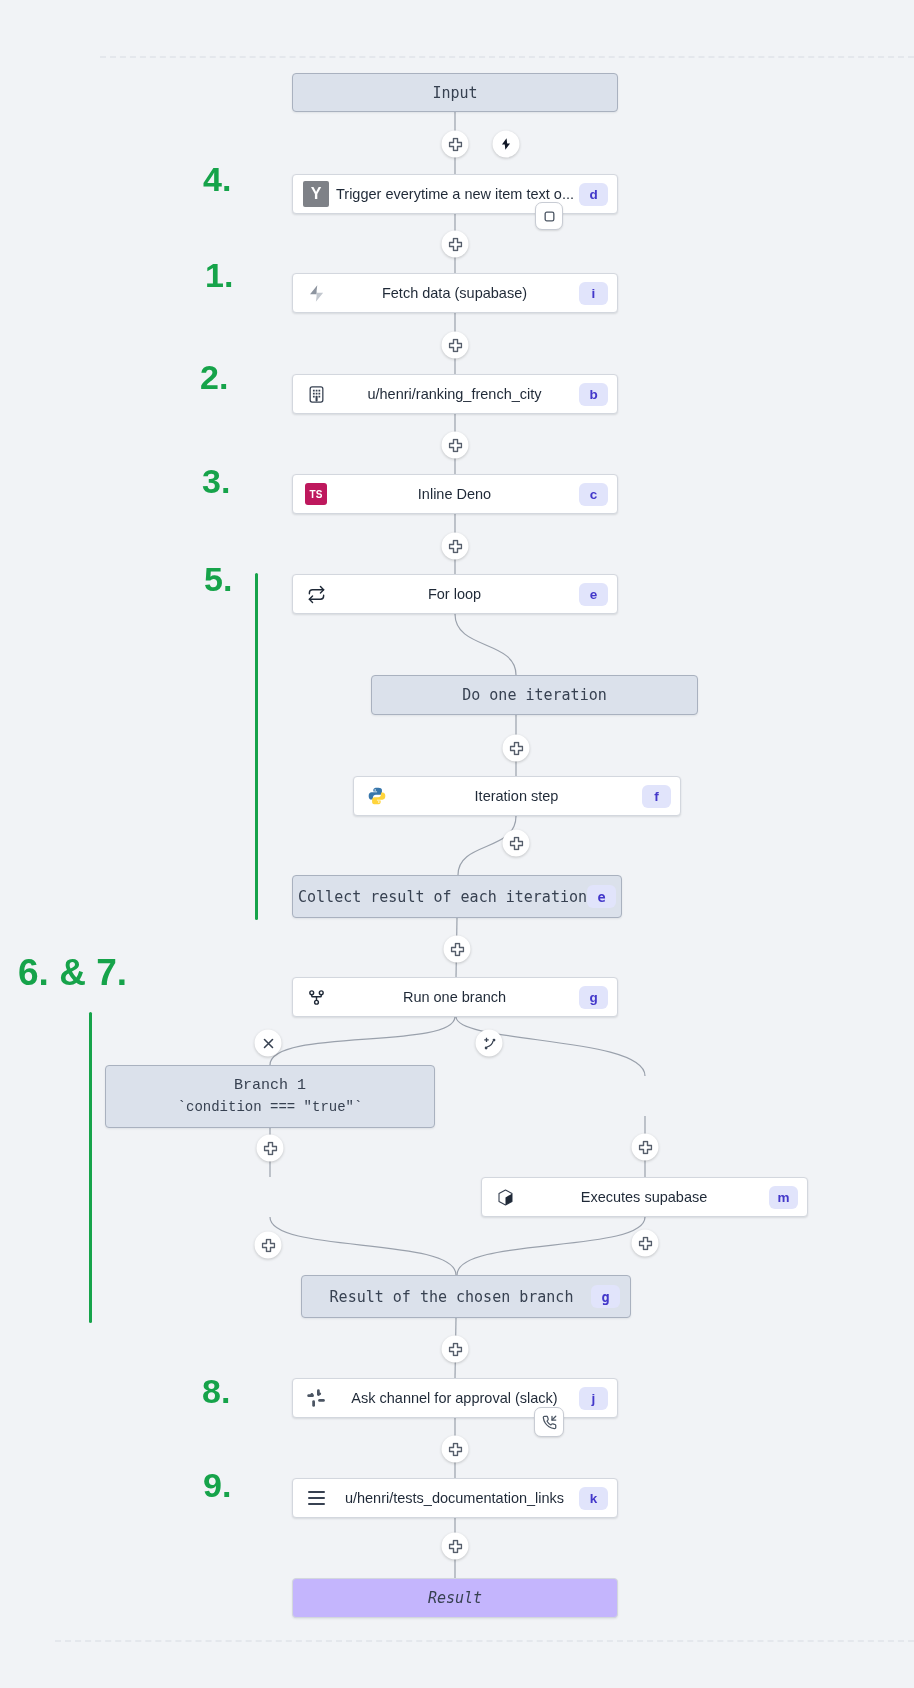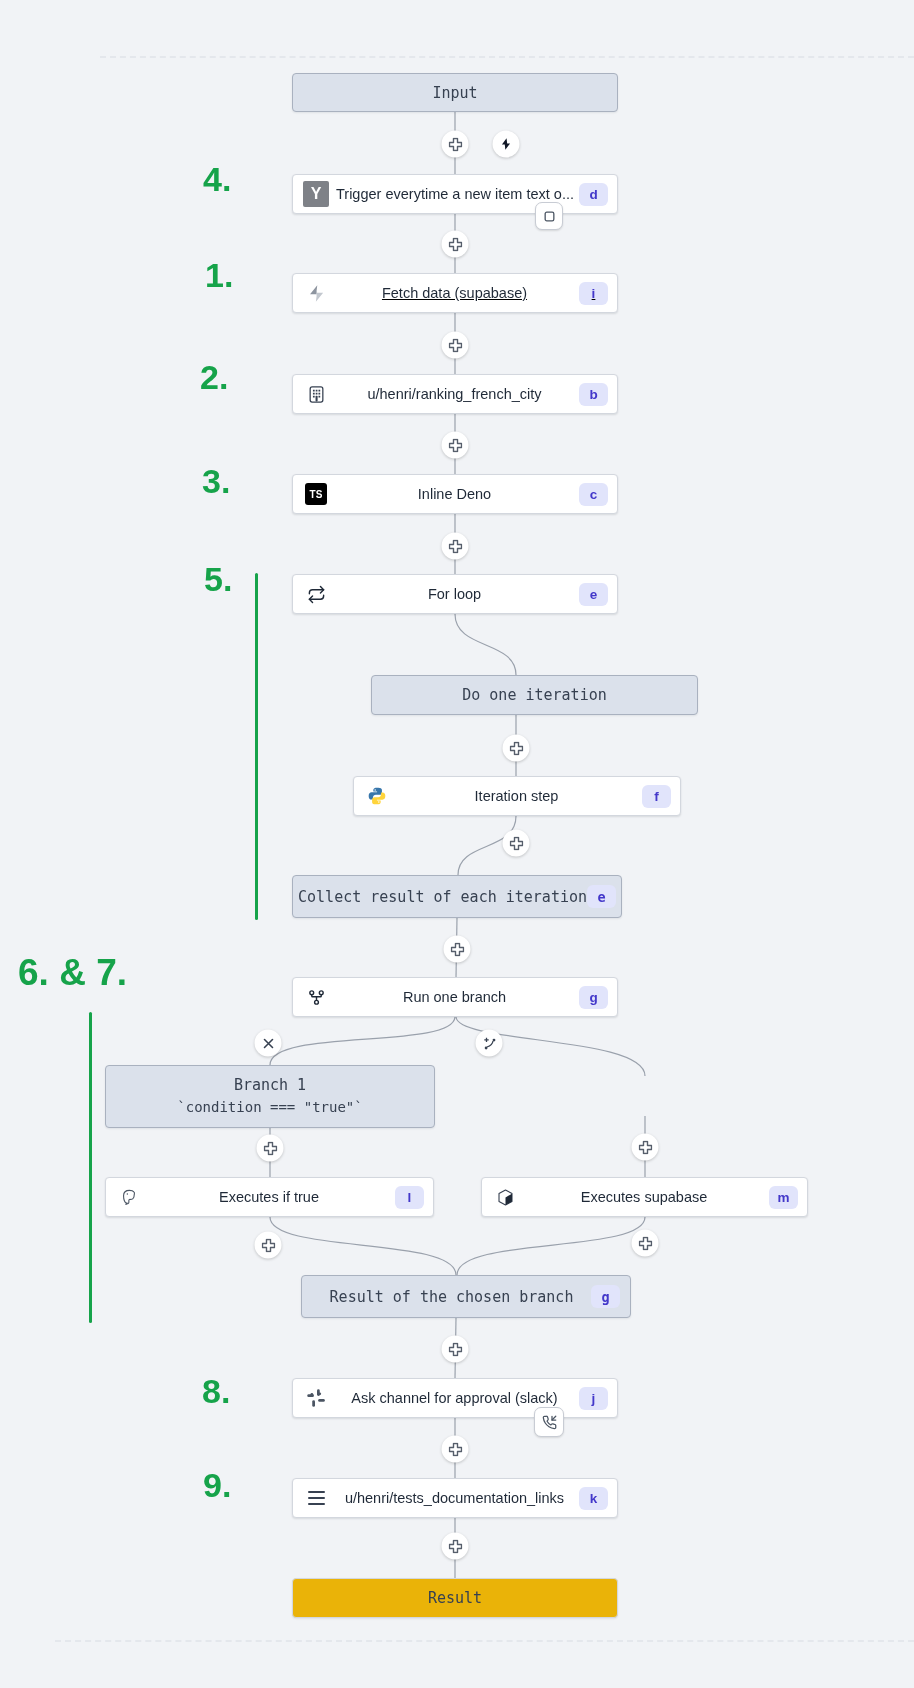--- a/index.html
+++ b/index.html
@@ -15,40 +15,40 @@
   .node .nicon{width:28px;display:flex;align-items:center;justify-content:center;flex:0 0 auto;}
   .node .nlabel{flex:1;text-align:center;font-size:14.5px;color:#1f2937;white-space:nowrap;overflow:hidden;}
   .badge{flex:0 0 auto;min-width:29px;height:23px;border-radius:6px;background:#e1e4fb;color:#4338ca;
          font-weight:bold;font-size:13.5px;display:flex;align-items:center;justify-content:center;}
 
   
   .vnode{position:absolute;z-index:2;display:flex;align-items:center;justify-content:center;
          background:#dbe1eb;border:1px solid #a9b1bf;border-radius:4px;box-sizing:border-box;
          font-family:"DejaVu Sans Mono",monospace;font-size:15px;color:#374151;
          box-shadow:0 1px 2px rgba(16,24,40,.08);padding:16px 10px;}
-  .vnode.white{background:#eab308;border-color:#d3d7de;}
+  .vnode.white{background:#c4b5fd;border-color:#d3d7de;font-style:italic;}
   .vnode .vlabel{flex:1;text-align:center;white-space:nowrap;}
   .vnode.twolines{flex-direction:column;line-height:1.45;}
   .vnode .sub{font-size:14px;}
 
   
   .cbtn{position:absolute;z-index:3;width:27px;height:27px;border-radius:50%;background:#fff;
         box-shadow:0 1px 3px rgba(0,0,0,.2);display:flex;align-items:center;justify-content:center;
         transform:translate(-50%,-50%);}
   
   .subbox{position:absolute;z-index:4;background:#fff;border:1px solid #c8ccd4;border-radius:7px;
           box-shadow:0 1px 2px rgba(0,0,0,.12);display:flex;align-items:center;justify-content:center;}
 
   
   .anno{position:absolute;z-index:5;color:#16a34a;font-weight:bold;font-size:34px;white-space:nowrap;}
   .gline{position:absolute;z-index:5;width:3px;background:#16a34a;border-radius:2px;}
 
   .tsq{width:26px;height:26px;background:#7e8187;border-radius:2px;color:#fff;font-weight:bold;
        font-size:16px;display:flex;align-items:center;justify-content:center;}
-  .tssq{width:22px;height:22px;background:#000000;border-radius:3px;color:#fff;font-weight:bold;
+  .tssq{width:22px;height:22px;background:#be185d;border-radius:3px;color:#fff;font-weight:bold;
         font-size:10px;display:flex;align-items:center;justify-content:center;}
   .burger{display:flex;flex-direction:column;gap:3.5px;}
   .burger div{width:17px;height:2.4px;background:#374151;border-radius:2px;}
 </style>
 </head>
 <body>
 
 <div class="canvas">
 
   <div class="dash-h" style="left:100px;right:0;top:56px;"></div>
@@ -87,21 +87,21 @@
       </span>
     <span class="nlabel">Trigger everytime a new item text o...</span>
     <span class="badge">d</span>
   </div>
   <div class="subbox" style="left:535px;top:202px;width:26px;height:26px;">
     <svg width="13" height="13" viewBox="0 0 24 24">
       <rect x="4" y="4" width="16" height="16" rx="3" fill="none" stroke="#4b5563" stroke-width="2.4"></rect>
     </svg>
   </div>
 
-  <div class="node" style="left:292px;top:273px;width:326px;text-decoration:underline;">
+  <div class="node" style="left:292px;top:273px;width:326px;">
     <span class="nicon">
       <svg width="19" height="19" viewBox="0 0 24 24">
         <path d="M13 1.5 3.8 13h8.4l-.1-4.5z" fill="#8d949f"></path>
         <path d="M11.2 22.5 20.4 11h-8.4l.1 4.5z" fill="#c3c8cf"></path>
       </svg>
     </span>
     <span class="nlabel">Fetch data (supabase)</span>
     <span class="badge">i</span>
   </div>
 
@@ -174,37 +174,26 @@
           <circle cx="18" cy="6" r="2.4"></circle>
           <circle cx="12" cy="18" r="2.4"></circle>
         <path d="M18 8.4v1.6c0 .6-.4 1-1 1H7c-.6 0-1-.4-1-1V8.4"></path>
           <path d="M12 11v4.6"></path>
       </svg>
     </span>
     <span class="nlabel">Run one branch</span>
     <span class="badge">g</span>
   </div>
 
-  <div class="vnode twolines" style="left:105px;top:1065px;width:330px;height:63px;">
+  <div class="vnode twolines" style="left:105px;top:1065px;width:330px;height:63px;font-family:Liberation Mono, monospace;">
     <span>Branch 1</span>
     <span class="sub">`condition === "true"`</span>
   </div>
 
 
-  <div class="node" style="left:105px;top:1177px;width:329px;">
-    <span class="nicon">
-      <svg width="19" height="19" viewBox="0 0 24 24" fill="none" stroke="#4b5563" stroke-width="1.4" stroke-linecap="round" stroke-linejoin="round">
-        <path d="M12 3C7.2 3 4.5 5.8 4.5 9.8c0 4.6 1.9 8.6 3.8 9.7 1.4.8 2.9-.1 2.9-1.4v-2.3c0-.9.7-1.5 1.6-1.4 2.4.4 3.9-.5 4.6-2.5.5-1.3.3-2.7.7-4 .4-1.2.2-2.3-.6-3.1C16.5 3.5 14.4 3 12 3z"></path>
-        <path d="M8.7 18.6c.4 1.2-.4 2.3-1.5 1.9"></path>
-        <circle cx="9.3" cy="7.6" r=".9" fill="#4b5563" stroke="none"></circle>
-      </svg>
-    </span>
-    <span class="nlabel">Executes if true</span>
-    <span class="badge">l</span>
-  </div>
 
   <div class="node" style="left:481px;top:1177px;width:327px;">
     <span class="nicon">
       <svg width="19" height="19" viewBox="0 0 24 24">
         <path d="M12 2.5 3.8 7v10l8.2 4.5L20.2 17V7z" fill="none" stroke="#374151" stroke-width="1.4" stroke-linejoin="round"></path>
         <path d="M12 12v9.5L20.2 17V7.2z" fill="#1f2937"></path>
       </svg>
     </span>
     <span class="nlabel">Executes supabase</span>
     <span class="badge">m</span>

